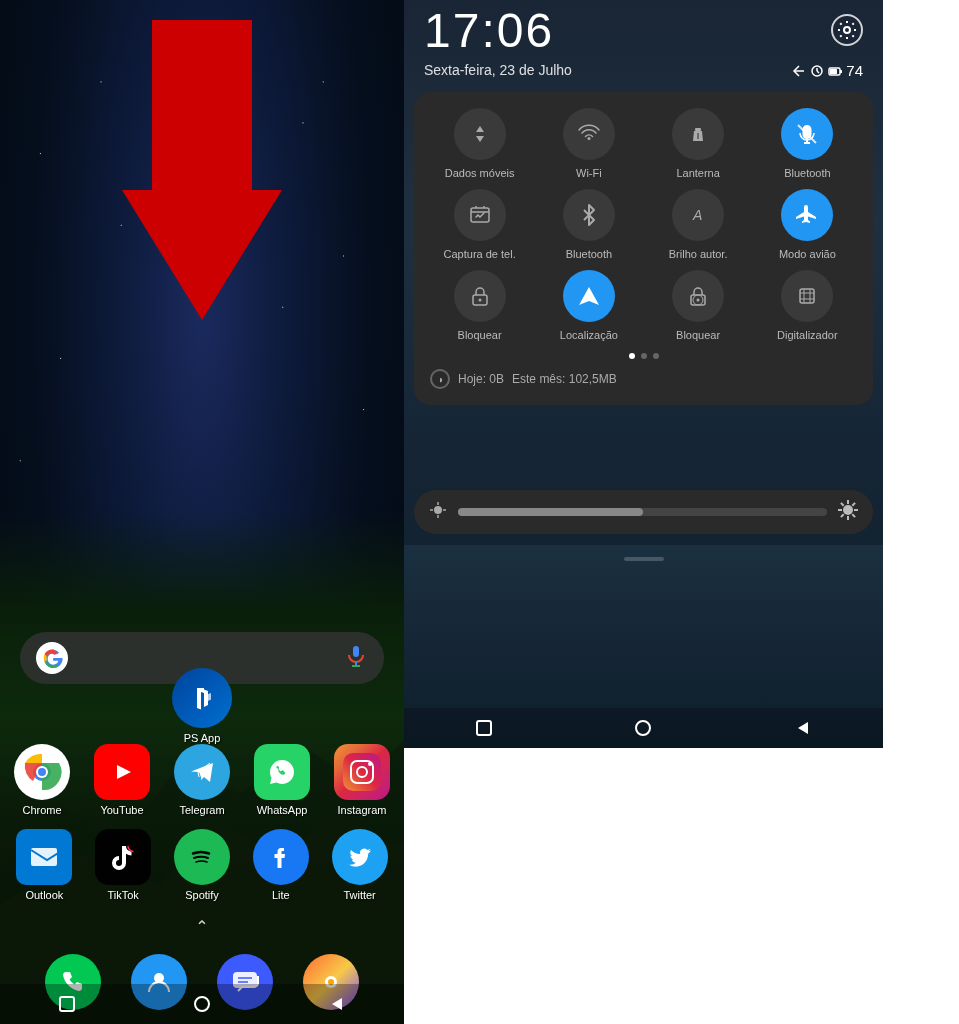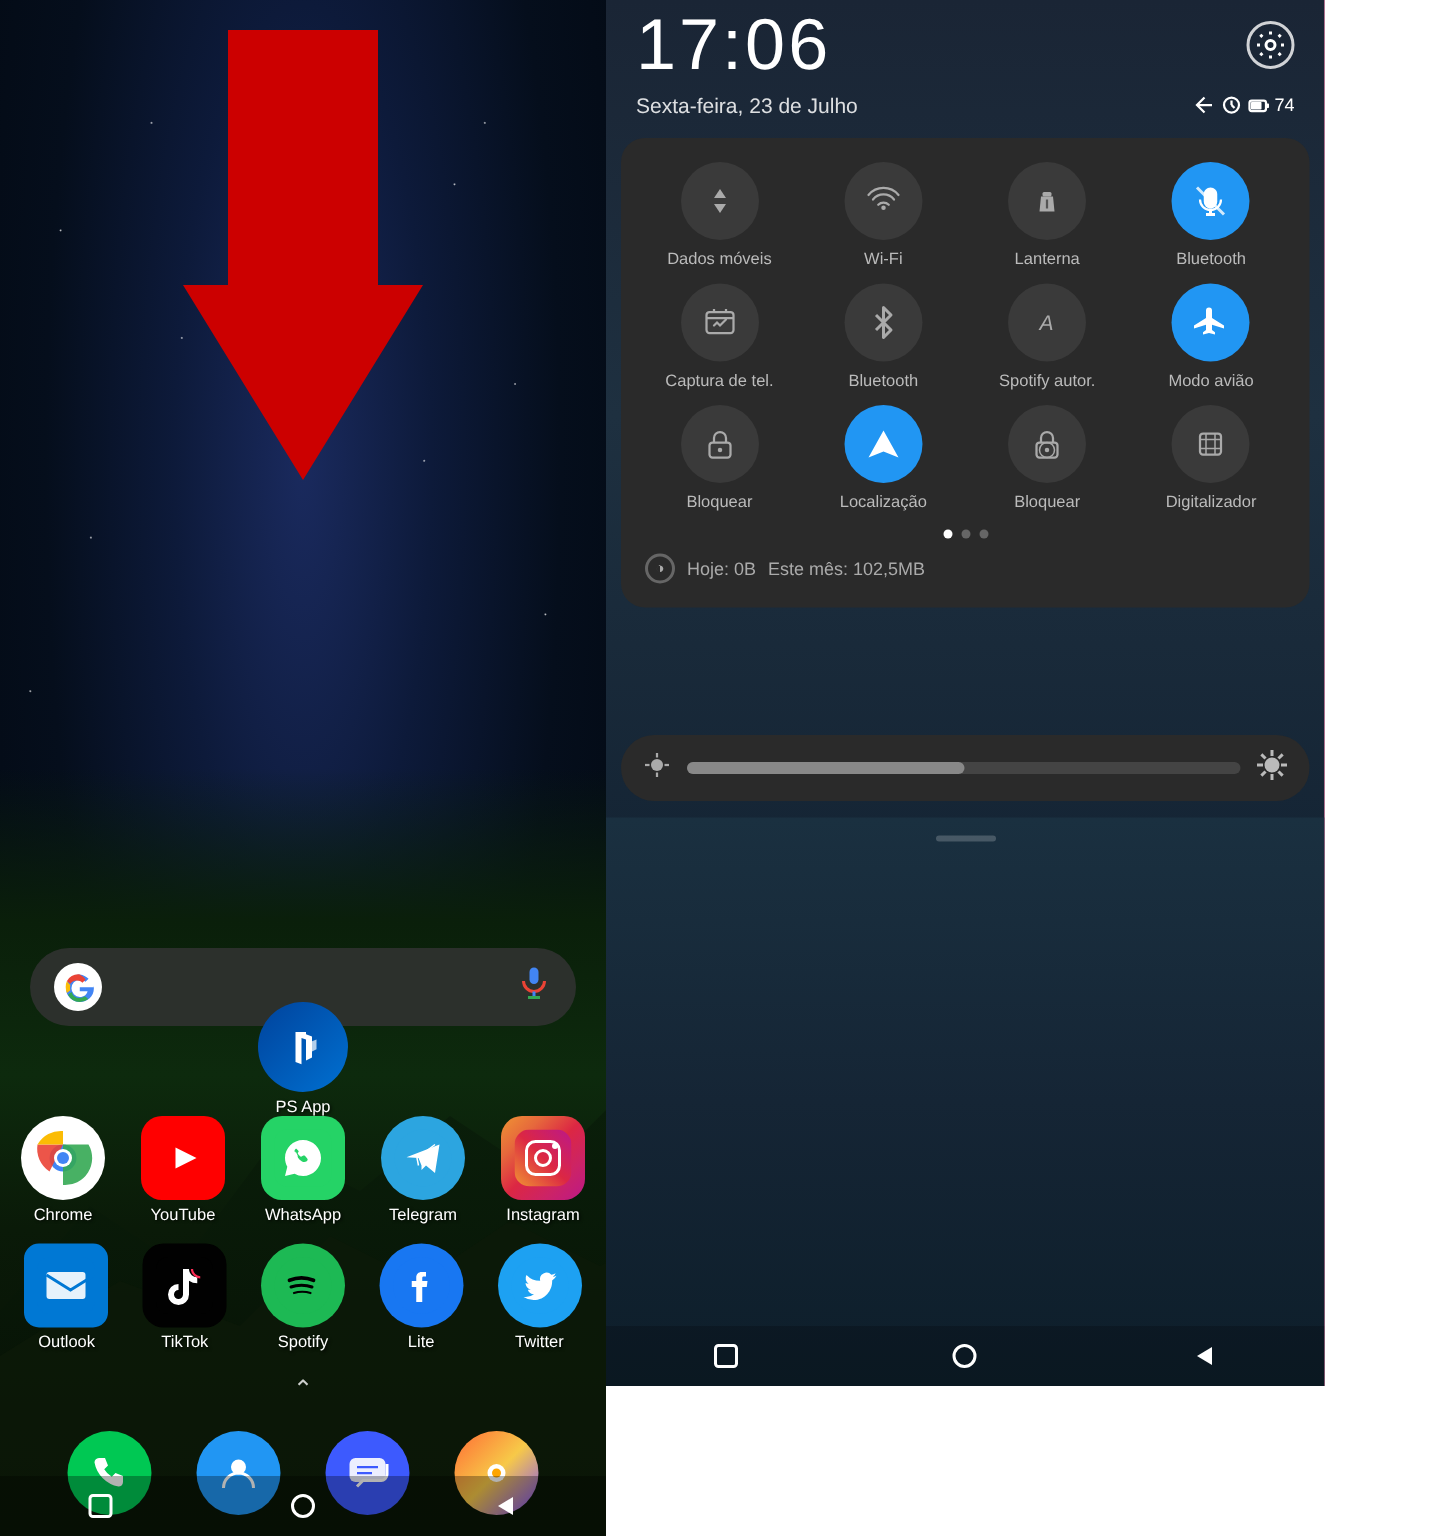--- a/index.html
+++ b/index.html
@@ -202,23 +202,23 @@
       transform: translateX(-50%);
       color: white;
       font-size: 16px;
       z-index: 10;
       opacity: 0.8;
     }
 
     
     .right-panel {
       width: 479px;
-      height: 924px;
+      height: 748px;
       position: relative;
-      background: #be185d;
+      background: #737373;
       overflow: hidden;
     }
 
     .right-bg {
       position: absolute;
       inset: 0;
       background: linear-gradient(180deg, #1a2535 0%, #1e3040 30%, #152535 60%, #0d1e2a 100%);
     }
 
     
@@ -496,39 +496,39 @@
       <div class="app-icon" style="background:#ff0000;border-radius:14px;">
         <svg width="38" height="38" viewBox="0 0 38 38">
           <rect width="38" height="38" rx="8" fill="#ff0000"></rect>
           <polygon points="14,12 28,19 14,26" fill="white"></polygon>
         </svg>
       </div>
       <span class="app-label">YouTube</span>
     </div>
 
     <div class="app-item">
+      <div class="app-icon" style="background:#2ca5e0;border-radius:50%;">
+        <svg width="38" height="38" viewBox="0 0 38 38">
+          <circle cx="19" cy="19" r="19" fill="#2ca5e0"></circle>
+          <path d="M8 18.5l22-8.5-3 19-6-5-3 3V24l-2-5z" fill="white"></path>
+          <path d="M16 24l-1-5 12-9" fill="none" stroke="white" stroke-width="1"></path>
+        </svg>
+      </div>
+      <span class="app-label">Telegram</span>
+    </div>
+
+    <div class="app-item">
       <div class="app-icon" style="background:#25d366;border-radius:14px;">
         <svg width="38" height="38" viewBox="0 0 38 38">
           <rect width="38" height="38" rx="8" fill="#25d366"></rect>
           <path d="M19 7C12.37 7 7 12.37 7 19c0 2.12.56 4.1 1.54 5.82L7 31l6.34-1.52A11.94 11.94 0 0019 31c6.63 0 12-5.37 12-12S25.63 7 19 7z" fill="white"></path>
           <path d="M14 14.5c.3.6 1.5 3 1.5 3s-.3.5.3 1.5 2.7 2.7 4 2.7 1.8-.6 2.1-1c.3-.4.3-.8.1-1.1-.2-.3-1.5-1.8-1.8-2.1-.3-.3-.6-.3-.9-.1L18 18c-.3.2-.6.2-.9-.1-.7-.7-1.5-1.8-1.5-1.8s-.2-.4.1-.7L16 15c.2-.3.2-.6-.1-.9L14.8 13c-.2-.2-.6-.2-.9.2l-.3.3c-.5.6-.2 1.5.4 2z" fill="#25d366"></path>
         </svg>
       </div>
       <span class="app-label">WhatsApp</span>
-    </div>
-
-    <div class="app-item">
-      <div class="app-icon" style="background:#2ca5e0;border-radius:50%;">
-        <svg width="38" height="38" viewBox="0 0 38 38">
-          <circle cx="19" cy="19" r="19" fill="#2ca5e0"></circle>
-          <path d="M8 18.5l22-8.5-3 19-6-5-3 3V24l-2-5z" fill="white"></path>
-          <path d="M16 24l-1-5 12-9" fill="none" stroke="white" stroke-width="1"></path>
-        </svg>
-      </div>
-      <span class="app-label">Telegram</span>
     </div>
 
     <div class="app-item">
       <div class="app-icon" style="background:linear-gradient(135deg,#f09433,#e6683c,#dc2743,#cc2366,#bc1888);border-radius:14px;">
         <svg width="38" height="38" viewBox="0 0 38 38">
           <rect width="38" height="38" rx="10" fill="url(#igGrad)"></rect>
           <defs>
             <linearGradient id="igGrad" x1="0" y1="1" x2="1" y2="0">
               <stop offset="0%" stop-color="#f09433"></stop>
               <stop offset="50%" stop-color="#dc2743"></stop>
@@ -679,21 +679,21 @@
       <svg width="14" height="14" viewBox="0 0 14 14">
           <circle cx="7" cy="7" r="5" fill="none" stroke="white" stroke-width="1.5"></circle>
           <line x1="7" y1="4" x2="7" y2="7" stroke="white" stroke-width="1.5"></line>
           <line x1="7" y1="7" x2="9" y2="9" stroke="white" stroke-width="1.5"></line>
         </svg>
       <svg width="14" height="14" viewBox="0 0 14 14">
           <rect x="1" y="4" width="11" height="7" rx="1.5" fill="none" stroke="white" stroke-width="1.5"></rect>
           <rect x="12" y="6" width="2" height="3" rx="0.5" fill="white"></rect>
           <rect x="2" y="5" width="7" height="5" rx="0.5" fill="white"></rect>
         </svg>
-      <span style="font-size:12px;color:white;font-weight:normal;">74</span>
+      <span style="font-size:15px;color:white;font-weight:normal;">74</span>
     </div>
   </div>
 
   <div class="notif-panel">
 
     <div class="tiles-grid">
 
       <div class="tile">
         <div class="tile-icon off">
           <svg width="24" height="24" viewBox="0 0 24 24">
@@ -759,21 +759,21 @@
         </div>
         <span class="tile-label">Bluetooth</span>
       </div>
 
       <div class="tile">
         <div class="tile-icon off">
           <svg width="24" height="24" viewBox="0 0 24 24">
             <text x="7" y="17" fill="#aaa" font-size="14" font-style="italic">A</text>
           </svg>
         </div>
-        <span class="tile-label">Spotify autor.</span>
+        <span class="tile-label">Brilho autor.</span>
       </div>
 
       <div class="tile">
         <div class="tile-icon on">
           <svg width="24" height="24" viewBox="0 0 24 24">
             <path d="M21 16v-2l-8-5V4a2 2 0 00-4 0v5l-8 5v2l8-2.5V17l-2 1.5V20l4-1 4 1v-1.5L13 17v-3.5l8 2.5z" fill="white"></path>
           </svg>
         </div>
         <span class="tile-label">Modo avião</span>
       </div>

